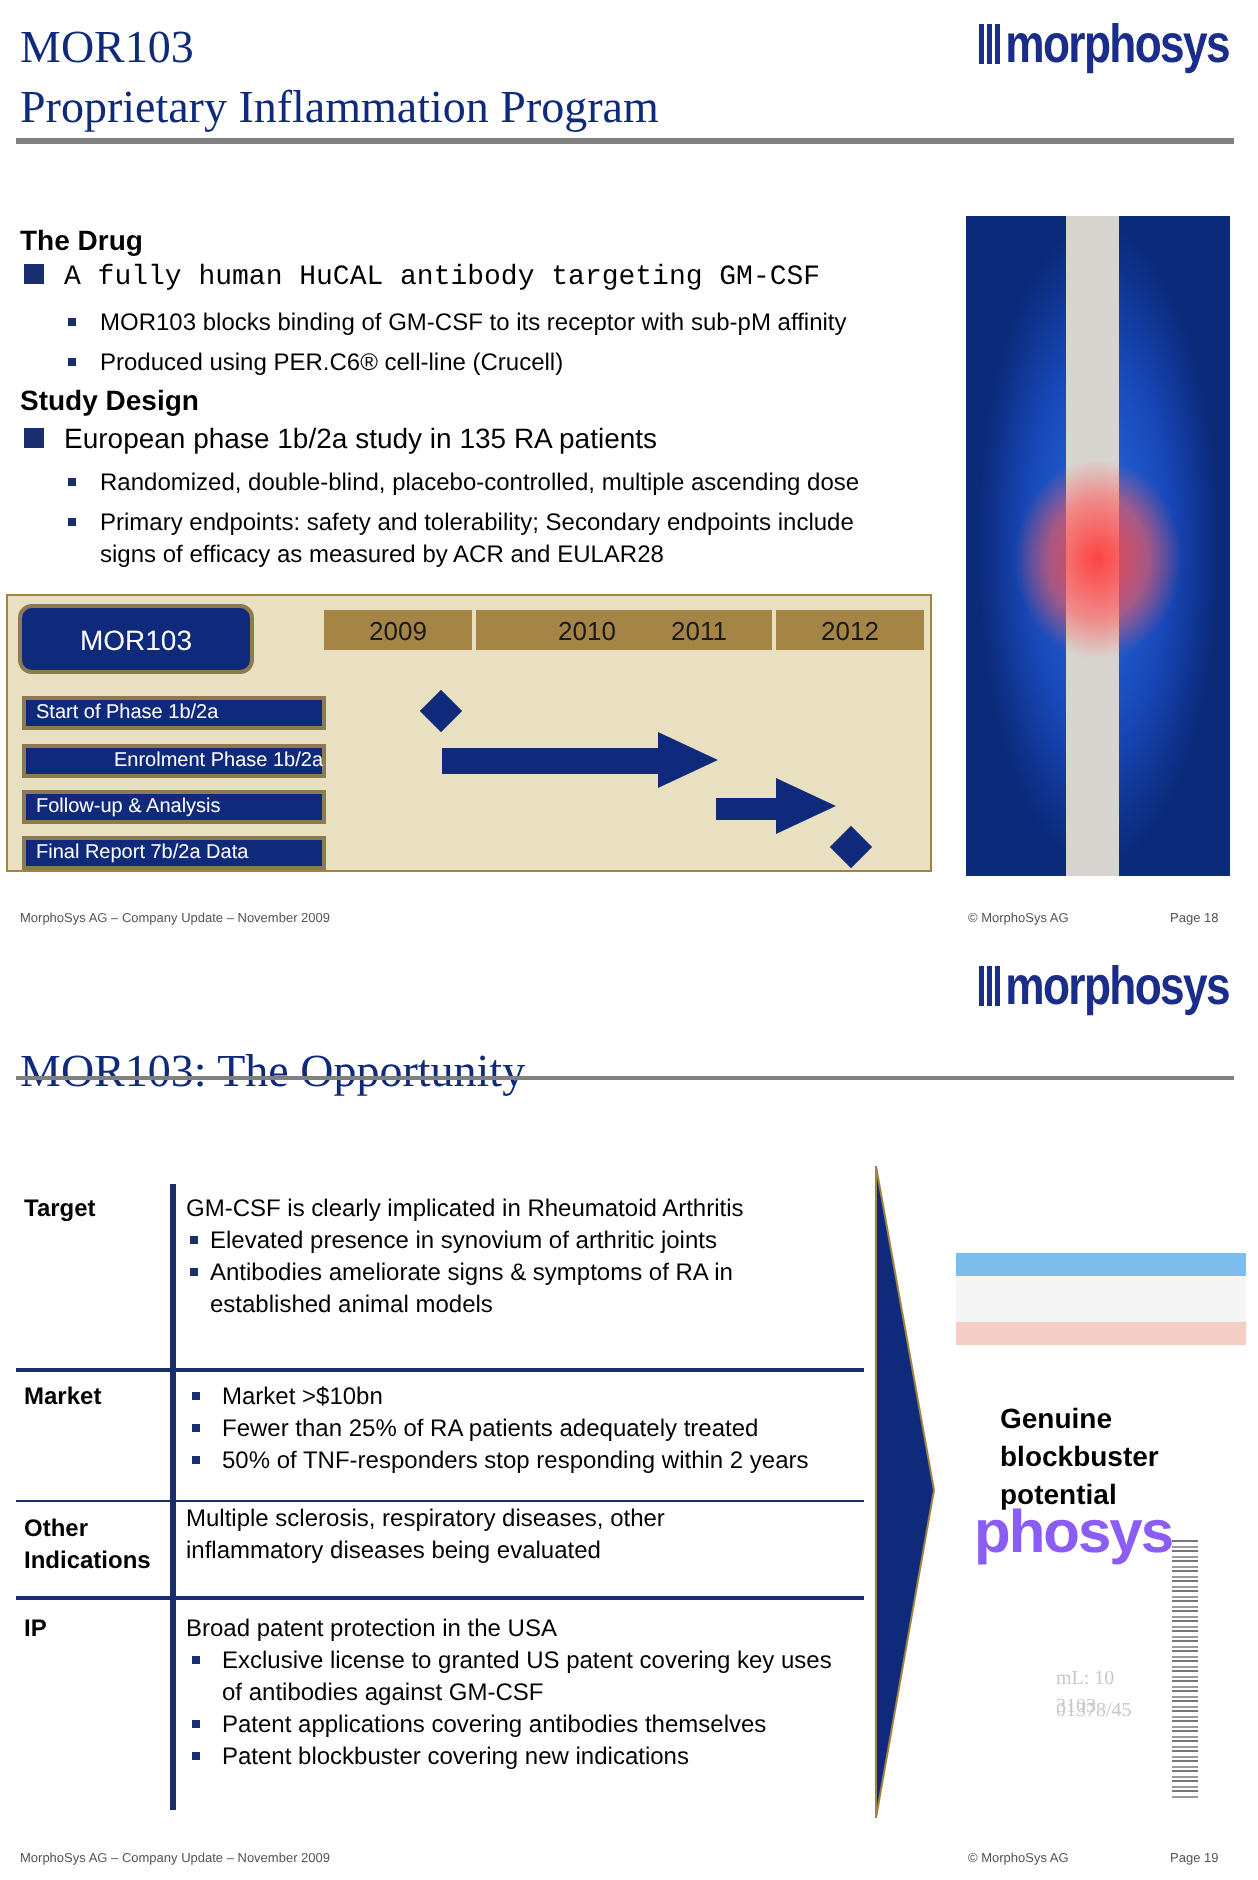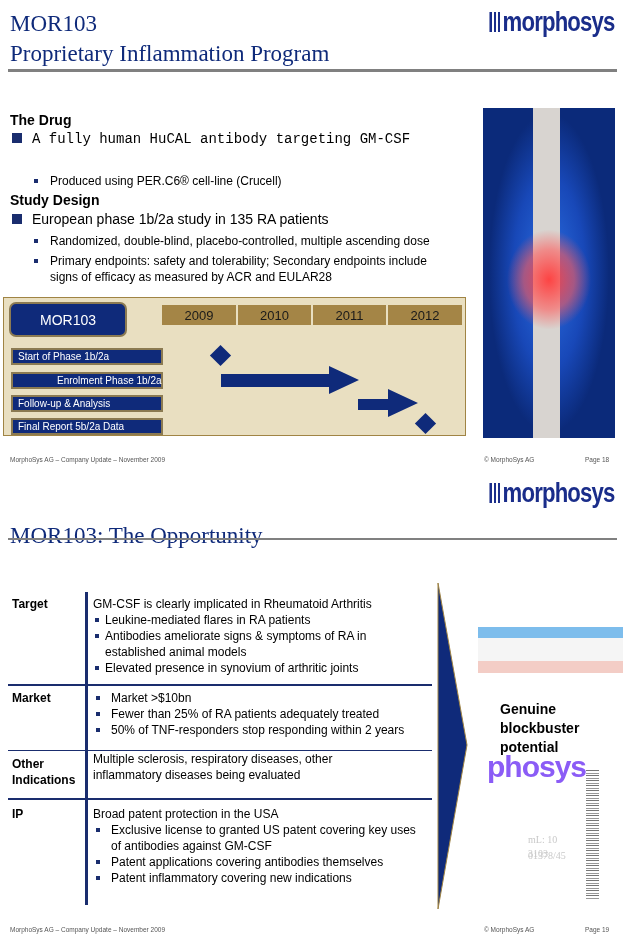--- a/index.html
+++ b/index.html
@@ -62,20 +62,24 @@
 <body>
 
 <div class="slide" id="slide1">
   <div class="title" style="top:10px;">MOR103</div>
   <div class="title" style="top:40px;">Proprietary Inflammation Program</div>
   <div class="logo" style="top:7px;"><span class="bars"></span><span>morphosys</span></div>
   <div class="rule" style="top:69px;"></div>
 
   <div class="sec-h" style="top:112px;">The Drug</div>
   <div class="b1" style="top:131px;font-family:Liberation Mono, monospace;">A fully human HuCAL antibody targeting GM-CSF</div>
+  <div class="b2" style="top:153px;">
+      <span class="sq"></span>
+      <span class="tx">MOR103 blocks binding of GM-CSF to its receptor with sub-pM affinity</span>
+    </div>
   <div class="b2" style="top:173px;">
       <span class="sq"></span>
       <span class="tx">Produced using PER.C6® cell-line (Crucell)</span>
     </div>
 
   <div class="sec-h" style="top:192px;">Study Design</div>
   <div class="b1" style="top:211px;">European phase 1b/2a study in 135 RA patients</div>
   <div class="b2" style="top:233px;">
       <span class="sq"></span>
       <span class="tx">Randomized, double-blind, placebo-controlled, multiple ascending dose</span>
@@ -83,28 +87,28 @@
   <div class="b2" style="top:253px; width:420px;">
       <span class="sq"></span>
       <span class="tx">Primary endpoints: safety and tolerability; Secondary endpoints include signs of efficacy as measured by ACR and EULAR28</span>
     </div>
 
   <div class="knee"></div>
 
   <div class="gantt">
     <div class="gantt-title">MOR103</div>
     <div class="year" style="left:158px; width:74px;">2009</div>
-    <div class="year" style="left:234px; width:73px;">2010</div>
+    <div class="year" style="left:234px; width:73px;padding-left:19px;">2010</div>
     <div class="year" style="left:309px; width:73px;">2011</div>
     <div class="year" style="left:384px; width:74px;">2012</div>
 
     <div class="task" style="top:50px;">Start of Phase 1b/2a</div>
     <div class="task" style="top:74px;padding-left:44px;">Enrolment Phase 1b/2a</div>
     <div class="task" style="top:97px;">Follow-up &amp; Analysis</div>
-    <div class="task" style="top:120px;">Final Report 5b/2a Data</div>
+    <div class="task" style="top:120px;">Final Report 7b/2a Data</div>
 
     <div class="diamond" style="left:209px; top:50px;"></div>
     <svg class="arrow" style="left:217px; top:68px;" width="142" height="30">
         <polygon points="0,8 108,8 108,0 138,14 108,28 108,21 0,21" fill="#0f2a7a"></polygon>
       </svg>
     <svg class="arrow" style="left:354px; top:91px;" width="62" height="30">
         <polygon points="0,10 30,10 30,0 60,14 30,28 30,21 0,21" fill="#0f2a7a"></polygon>
       </svg>
     <div class="diamond" style="left:414px; top:118px;"></div>
   </div>
@@ -119,44 +123,43 @@
   <div class="logo" style="top:8px;"><span class="bars"></span><span>morphosys</span></div>
   <div class="rule" style="top:68px; height:2px;"></div>
 </div>
 
 <div class="tbl">
   <div class="vline" style="top:592px; height:313px;"></div>
 
   <div class="lbl" style="top:596px;">Target</div>
   <div class="cell" style="top:596px;">
     <div>GM-CSF is clearly implicated in Rheumatoid Arthritis</div>
-    <div class="it">Leukine-mediated flares in RA patients</div>
+    <div class="it">Elevated presence in synovium of arthritic joints</div>
     <div class="it" style="width:300px;">Antibodies ameliorate signs &amp; symptoms of RA in established animal models</div>
-    <div class="it">Elevated presence in synovium of arthritic joints</div>
   </div>
   <div class="hline" style="top:684px;"></div>
 
   <div class="lbl" style="top:690px;">Market</div>
   <div class="cell" style="top:690px;">
     <div class="it wide">Market &gt;$10bn</div>
     <div class="it wide">Fewer than 25% of RA patients adequately treated</div>
     <div class="it wide">50% of TNF-responders stop responding within 2 years</div>
   </div>
   <div class="hline" style="top:750px; height:1px;"></div>
 
   <div class="lbl" style="top:756px; width:72px;">Other Indications</div>
   <div class="cell" style="top:751px; width:280px;">Multiple sclerosis, respiratory diseases, other inflammatory diseases being evaluated</div>
   <div class="hline" style="top:798px;"></div>
 
   <div class="lbl" style="top:806px;">IP</div>
   <div class="cell" style="top:806px;">
     <div>Broad patent protection in the USA</div>
     <div class="it wide" style="width:315px;">Exclusive license to granted US patent covering key uses of antibodies against GM-CSF</div>
     <div class="it wide">Patent applications covering antibodies themselves</div>
-    <div class="it wide">Patent inflammatory covering new indications</div>
+    <div class="it wide">Patent blockbuster covering new indications</div>
   </div>
 </div>
 
 <svg class="chev" width="32" height="326">
   <polygon points="1,0 30,162 1,326" fill="#0f2a7a" stroke="#a08444" stroke-width="1"></polygon>
 </svg>
 
 <div class="vial"></div>
 <div class="vial-logo">phosys</div>
 <div class="barcode"></div>

